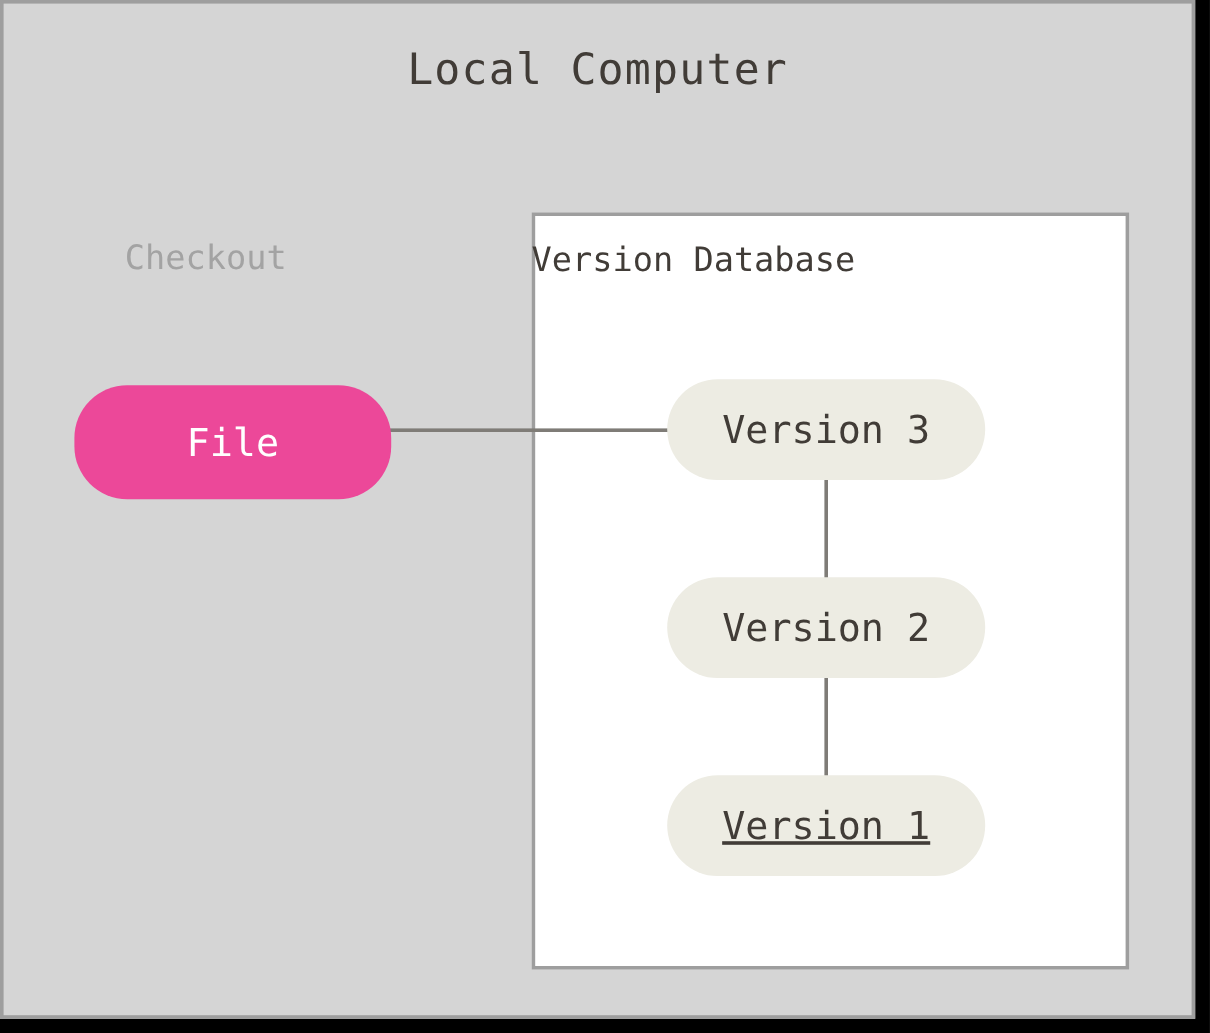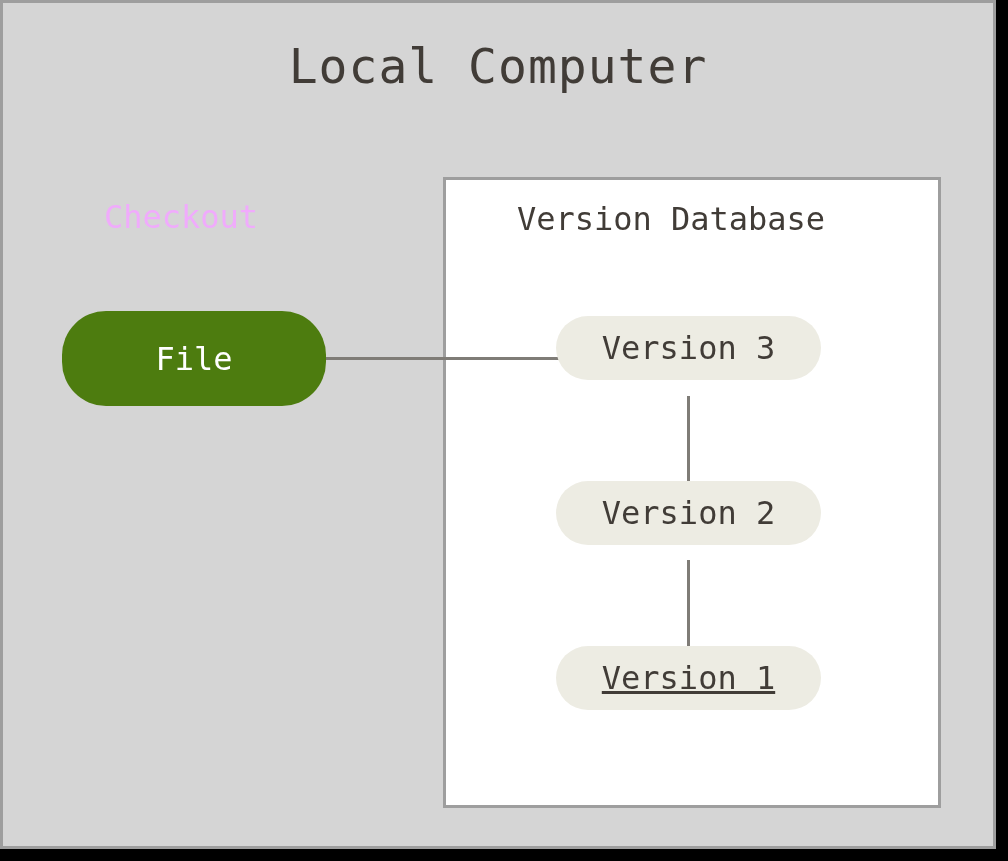--- a/index.html
+++ b/index.html
@@ -33,55 +33,54 @@
     background: #d5d5d5;
   }
 
   
   .diagram-title {
     position: absolute;
     left: 0px;
     top: 38px;
     width: 996px;
     text-align: center;
-    font-size: 48px;
+    font-size: 36px;
     letter-spacing: 1px;
     color: #413c37;
     white-space: pre;
   }
 
   
   .checkout-label {
     position: absolute;
     left: 104px;
     top: 198px;
-    font-size: 32px;
-    color: #f0abfc;
+    font-size: 28px;
+    color: #a3a3a3;
     white-space: pre;
   }
 
   
   .vdb-panel {
     position: absolute;
     left: 443px;
     top: 177px;
     width: 498px;
     height: 631px;
     box-sizing: border-box;
     border: 3px solid #9e9e9e;
     background: #ffffff;
   }
 
   .vdb-title {
     position: absolute;
     left: 443px;
     top: 200px;
     width: 456px;
-    text-align: center;
-    font-size: 32px;
+    font-size: 28px;
     color: #413c37;
     white-space: pre;
   }
 
   
   .connector {
     position: absolute;
     background: #7f7c77;
   }
   .conn-file-v3 {
@@ -109,31 +108,31 @@
     display: flex;
     align-items: center;
     justify-content: center;
     border-radius: 44px;
     font-size: 32px;
     white-space: pre;
   }
 
   .node-file {
     left: 62px;
-    top: 311px;
+    top: 321px;
     width: 264px;
     height: 95px;
-    background: #4d7c0f;
+    background: #ec4899;
     color: #ffffff;
   }
 
   .node-version {
     left: 556px;
     width: 265px;
-    height: 64px;
+    height: 84px;
     background: #edece3;
     color: #413c37;
   }
   .node-v3 { top: 316px; }
   .node-v2 { top: 481px; text-align: center; }
   .node-v1 { top: 646px; text-decoration: underline; }
 </style>
 </head>
 <body>
 

